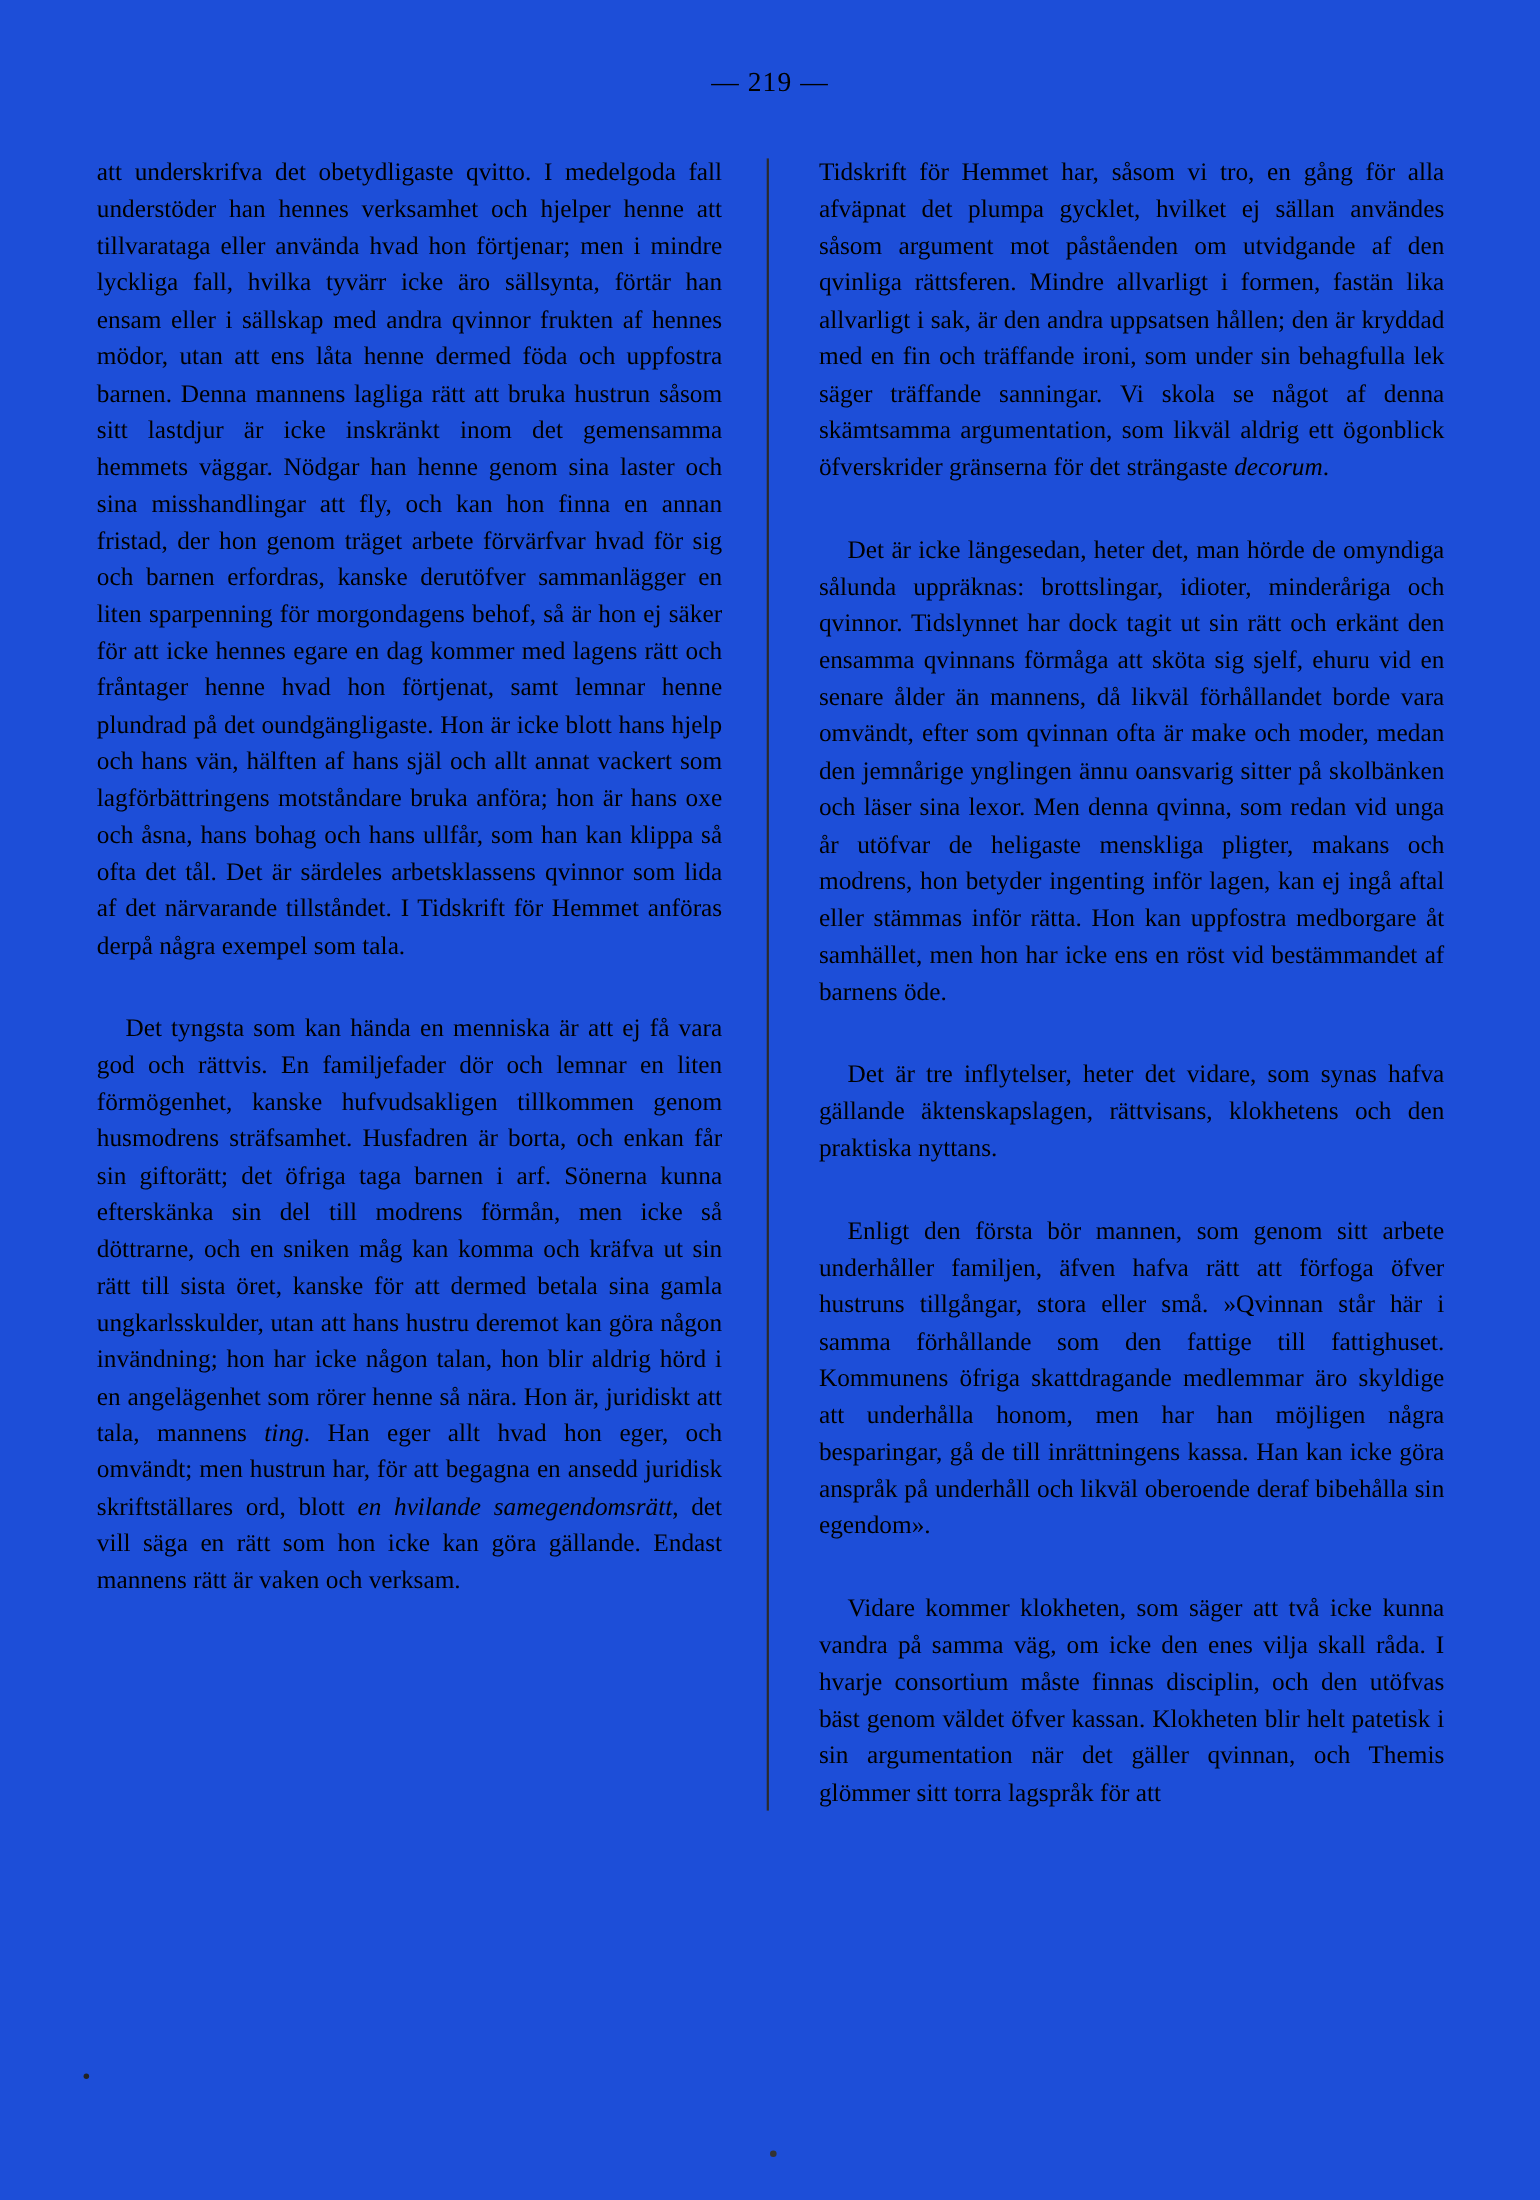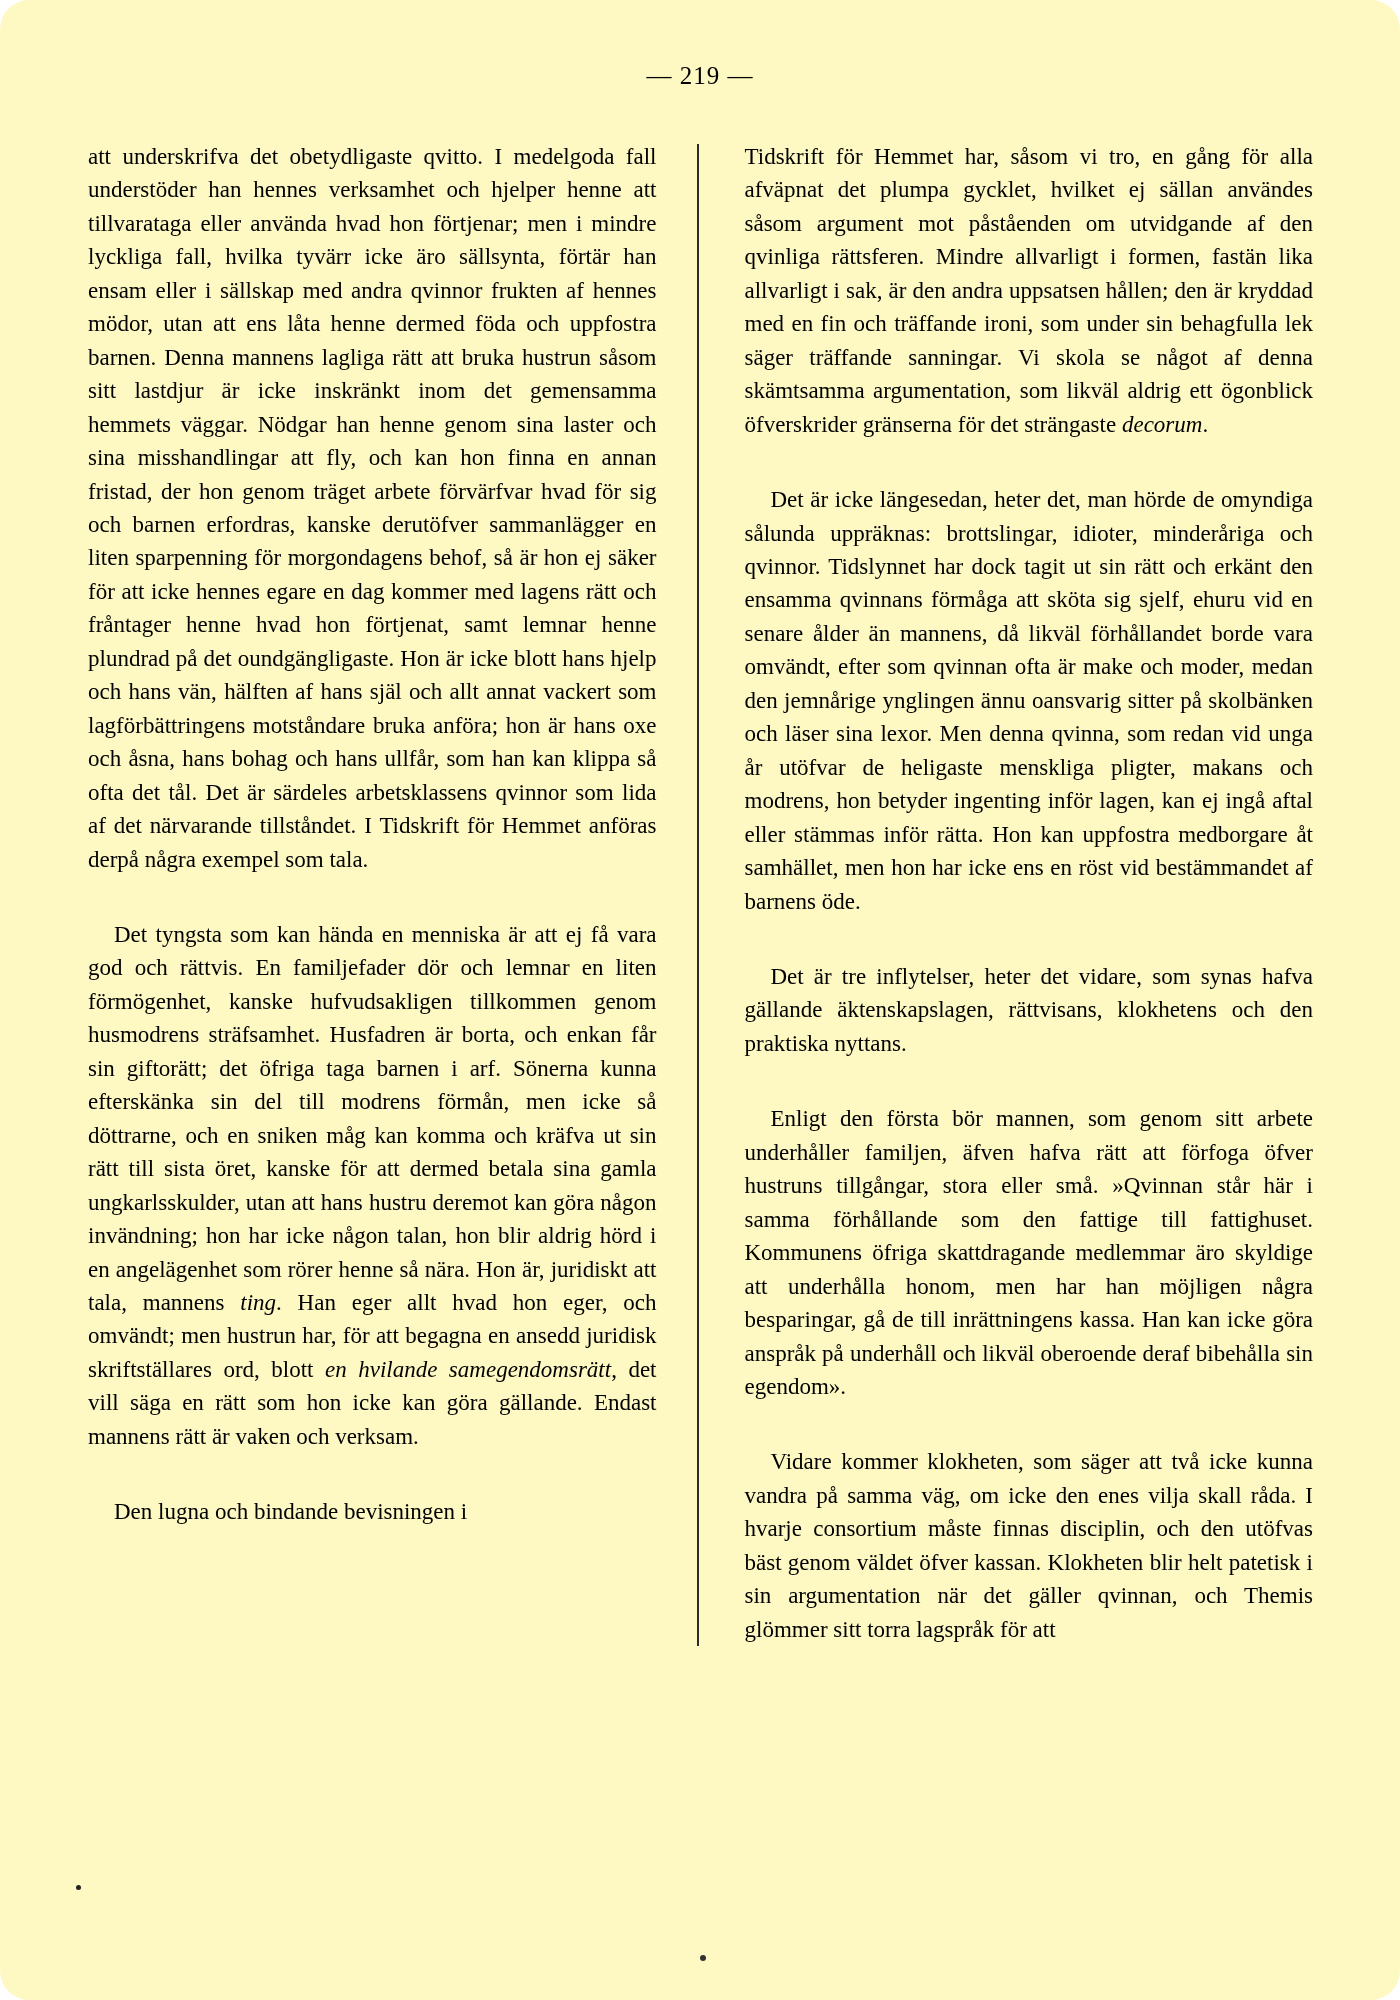--- a/index.html
+++ b/index.html
@@ -12,22 +12,21 @@
     height: 2000px;
     font-family: "Liberation Serif", serif;
     color: #000000;
     position: relative;
   }
   .page {
     position: absolute;
     left: 0; top: 0;
     width: 1400px;
     height: 2000px;
-    background: #fef9c3;
-    border-radius: 29px;
+    background: #1d4ed8;
   }
   .page-number {
     position: absolute;
     top: 62px;
     left: 0;
     width: 1400px;
     text-align: center;
     font-size: 25px;
     letter-spacing: 1px;
     font-family: "Liberation Serif", serif;
@@ -92,21 +91,20 @@
 
 <div class="page">
 
   <div class="page-number">— 219 —</div>
 
   <div class="columns">
 
     <div class="col col-left">
       <p>att underskrifva det obetydligaste qvitto. I medelgoda fall understöder han hennes verksamhet och hjelper henne att tillvarataga eller använda hvad hon förtjenar; men i mindre lyckliga fall, hvilka tyvärr icke äro sällsynta, förtär han ensam eller i sällskap med andra qvinnor frukten af hennes mödor, utan att ens låta henne dermed föda och uppfostra barnen. Denna mannens lagliga rätt att bruka hustrun såsom sitt lastdjur är icke inskränkt inom det gemensamma hemmets väggar. Nödgar han henne genom sina laster och sina misshandlingar att fly, och kan hon finna en annan fristad, der hon genom träget arbete förvärfvar hvad för sig och barnen erfordras, kanske derutöfver sammanlägger en liten sparpenning för morgondagens behof, så är hon ej säker för att icke hennes egare en dag kommer med lagens rätt och fråntager henne hvad hon förtjenat, samt lemnar henne plundrad på det oundgängligaste. Hon är icke blott hans hjelp och hans vän, hälften af hans själ och allt annat vackert som lagförbättringens motståndare bruka anföra; hon är hans oxe och åsna, hans bohag och hans ullfår, som han kan klippa så ofta det tål. Det är särdeles arbetsklassens qvinnor som lida af det närvarande tillståndet. I Tidskrift för Hemmet anföras derpå några exempel som tala.</p>
       <p class="indent">Det tyngsta som kan hända en menniska är att ej få vara god och rättvis. En familjefader dör och lemnar en liten förmögenhet, kanske hufvudsakligen tillkommen genom husmodrens sträfsamhet. Husfadren är borta, och enkan får sin giftorätt; det öfriga taga barnen i arf. Sönerna kunna efterskänka sin del till modrens förmån, men icke så döttrarne, och en sniken måg kan komma och kräfva ut sin rätt till sista öret, kanske för att dermed betala sina gamla ungkarlsskulder, utan att hans hustru deremot kan göra någon invändning; hon har icke någon talan, hon blir aldrig hörd i en angelägenhet som rörer henne så nära. Hon är, juridiskt att tala, mannens <em>ting</em>. Han eger allt hvad hon eger, och omvändt; men hustrun har, för att begagna en ansedd juridisk skriftställares ord, blott <em>en hvilande samegendomsrätt</em>, det vill säga en rätt som hon icke kan göra gällande. Endast mannens rätt är vaken och verksam.</p>
-      <p class="indent">Den lugna och bindande bevisningen i</p>
     </div>
 
     <div class="divider"></div>
 
     <div class="col col-right">
       <p>Tidskrift för Hemmet har, såsom vi tro, en gång för alla afväpnat det plumpa gycklet, hvilket ej sällan användes såsom argument mot påståenden om utvidgande af den qvinliga rättsferen. Mindre allvarligt i formen, fastän lika allvarligt i sak, är den andra uppsatsen hållen; den är kryddad med en fin och träffande ironi, som under sin behagfulla lek säger träffande sanningar. Vi skola se något af denna skämtsamma argumentation, som likväl aldrig ett ögonblick öfverskrider gränserna för det strängaste <em>decorum</em>.</p>
       <p class="indent">Det är icke längesedan, heter det, man hörde de omyndiga sålunda uppräknas: brottslingar, idioter, minderåriga och qvinnor. Tidslynnet har dock tagit ut sin rätt och erkänt den ensamma qvinnans förmåga att sköta sig sjelf, ehuru vid en senare ålder än mannens, då likväl förhållandet borde vara omvändt, efter som qvinnan ofta är make och moder, medan den jemnårige ynglingen ännu oansvarig sitter på skolbänken och läser sina lexor. Men denna qvinna, som redan vid unga år utöfvar de heligaste menskliga pligter, makans och modrens, hon betyder ingenting inför lagen, kan ej ingå aftal eller stämmas inför rätta. Hon kan uppfostra medborgare åt samhället, men hon har icke ens en röst vid bestämmandet af barnens öde.</p>
       <p class="indent">Det är tre inflytelser, heter det vidare, som synas hafva gällande äktenskapslagen, rättvisans, klokhetens och den praktiska nyttans.</p>
       <p class="indent">Enligt den första bör mannen, som genom sitt arbete underhåller familjen, äfven hafva rätt att förfoga öfver hustruns tillgångar, stora eller små. »Qvinnan står här i samma förhållande som den fattige till fattighuset. Kommunens öfriga skattdragande medlemmar äro skyldige att underhålla honom, men har han möjligen några besparingar, gå de till inrättningens kassa. Han kan icke göra anspråk på underhåll och likväl oberoende deraf bibehålla sin egendom».</p>
       <p class="indent">Vidare kommer klokheten, som säger att två icke kunna vandra på samma väg, om icke den enes vilja skall råda. I hvarje consortium måste finnas disciplin, och den utöfvas bäst genom väldet öfver kassan. Klokheten blir helt patetisk i sin argumentation när det gäller qvinnan, och Themis glömmer sitt torra lagspråk för att</p>

